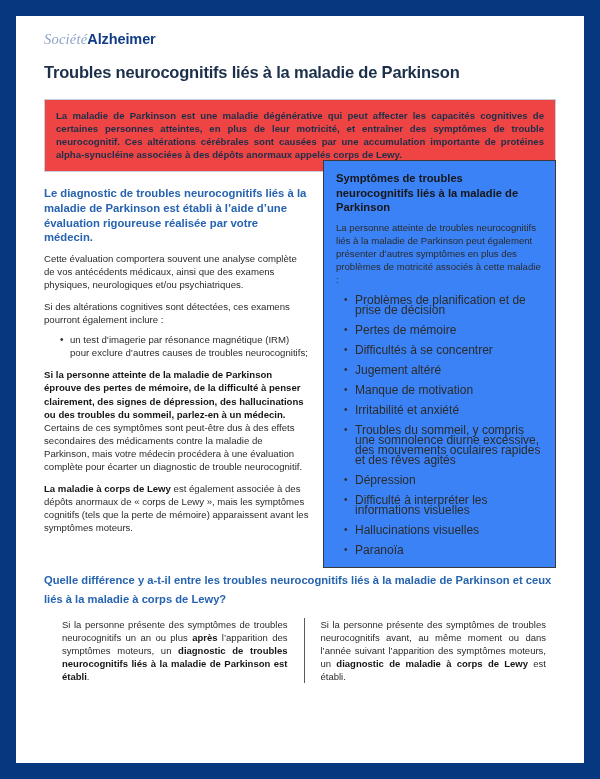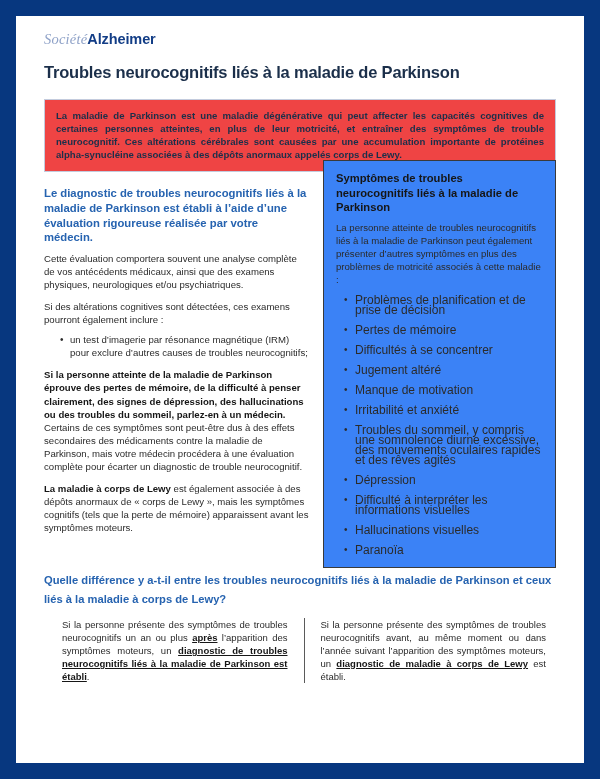--- a/index.html
+++ b/index.html
@@ -192,21 +192,21 @@
     color: #2b2b2b;
     text-align: justify;
     box-sizing: border-box;
   }
   .bottom-col.first { padding: 0 16px 0 18px; }
   .bottom-col.second {
     padding: 0 10px 0 16px;
     border-left: 1px solid #5a5a5a;
   }
   .bottom-col p { margin: 0; }
-  .bottom-col b { color: #161616; text-decoration: underline; }
+  .bottom-col b { color: #161616; }
 </style>
 </head>
 <body>
 
 <div id="page">
   <div id="page-inner">
 
     <div class="logo">
       <span class="societe">Société</span><span class="alz">Alzheimer</span>
     </div>

